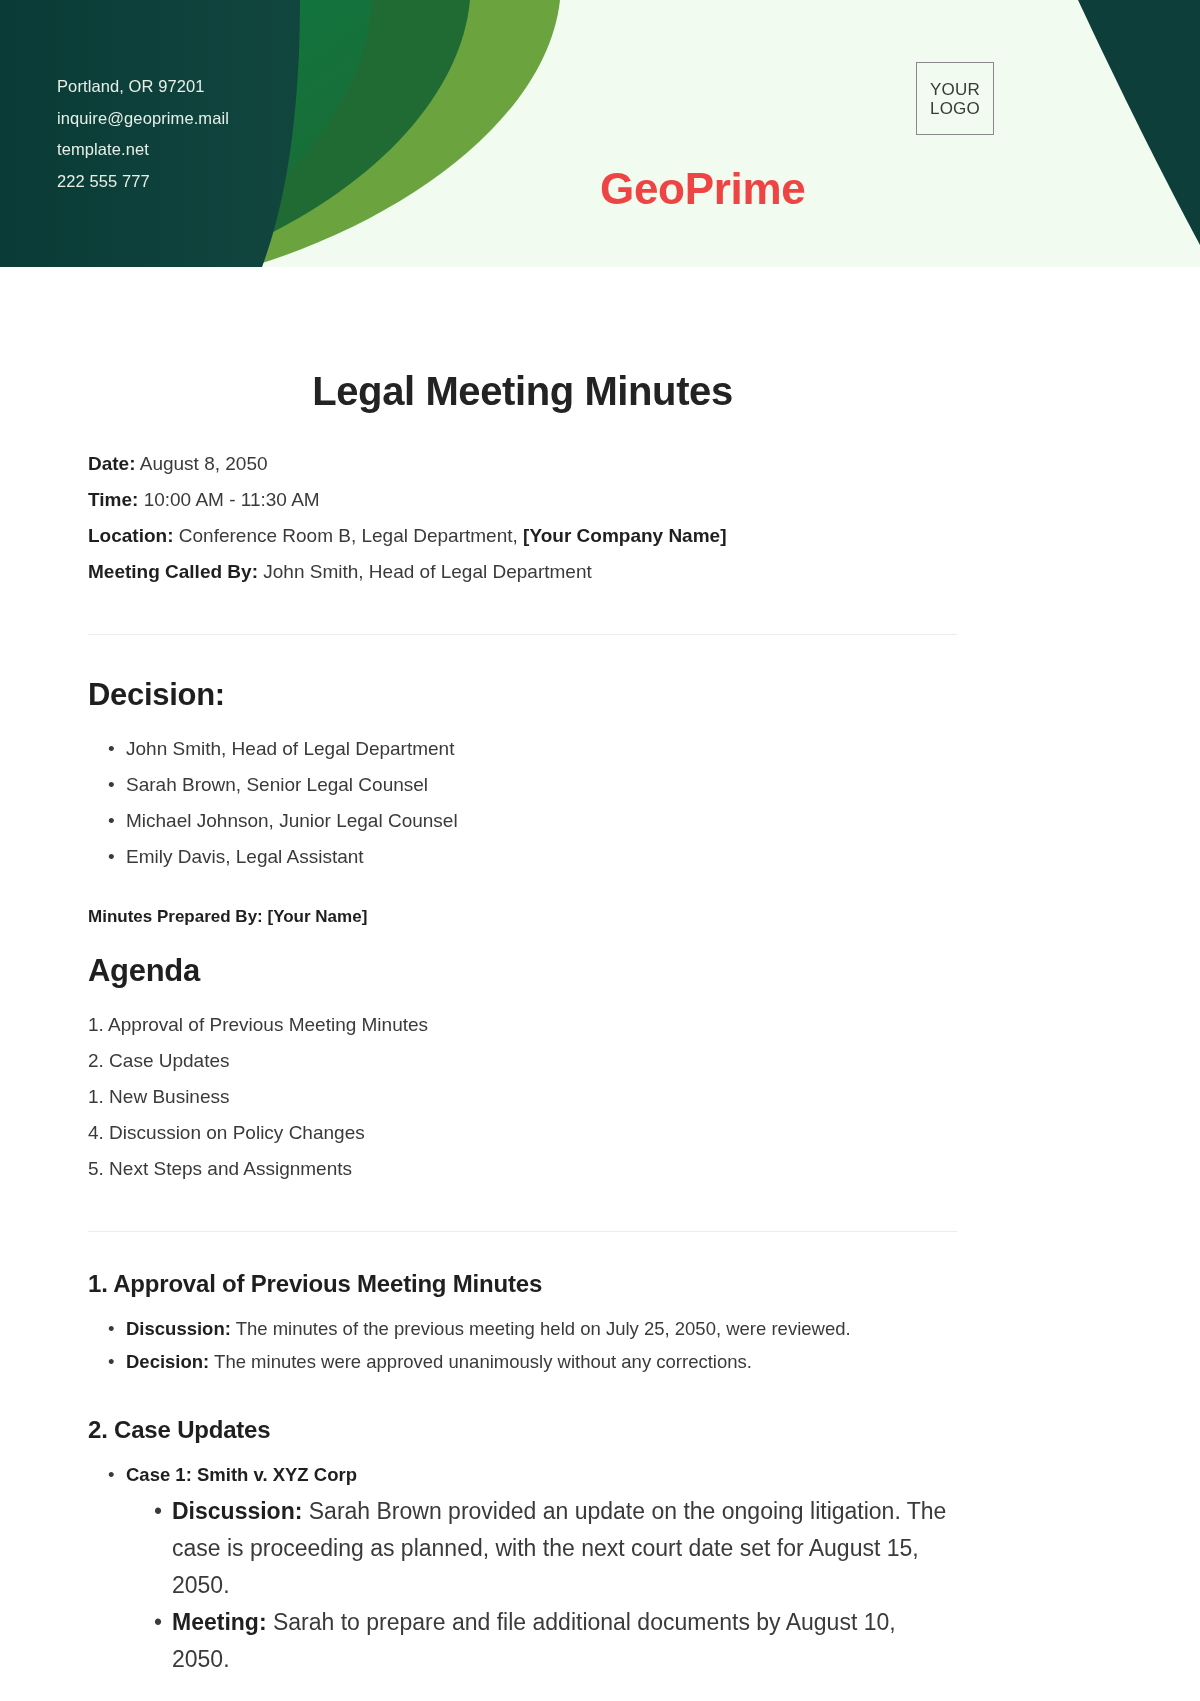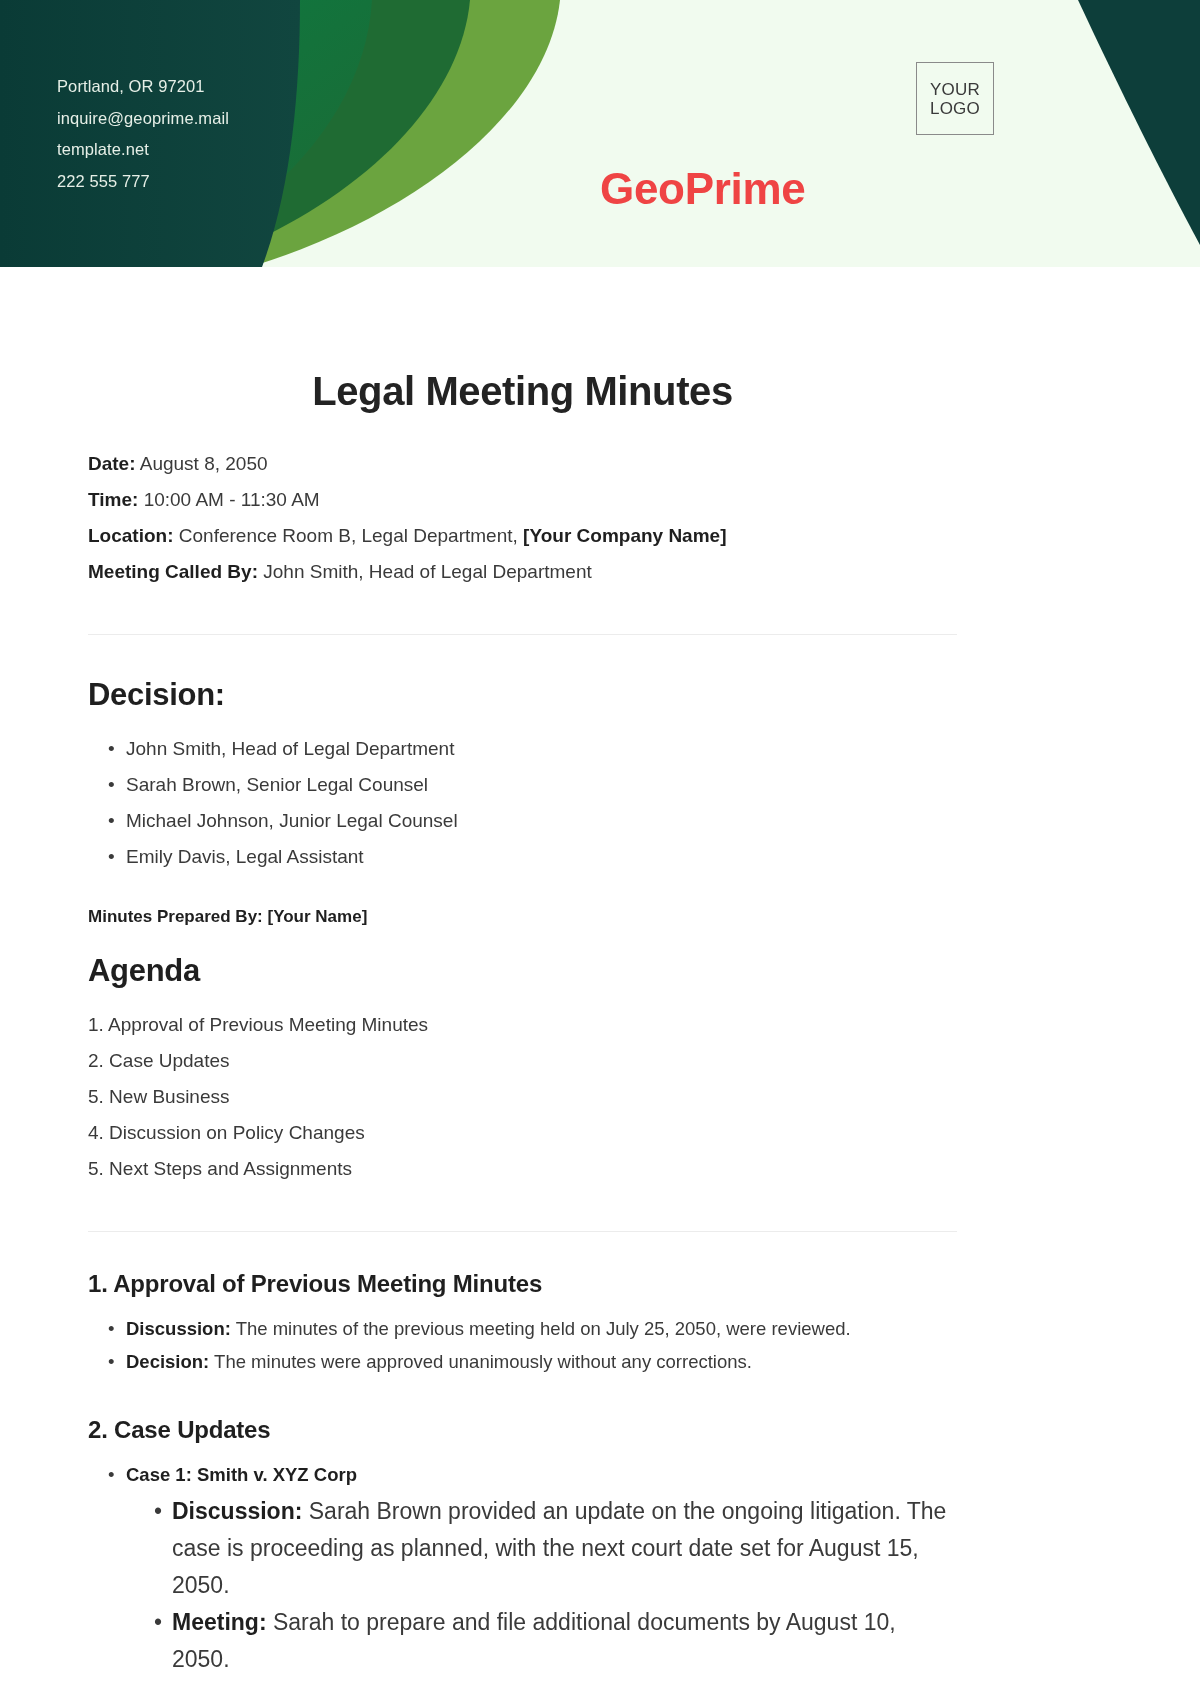--- a/index.html
+++ b/index.html
@@ -279,21 +279,21 @@
     <li>Emily Davis, Legal Assistant</li>
   </ul>
 
   <p class="prepared">Minutes Prepared By: [Your Name]</p>
 
   <h2 class="h2 agenda">Agenda</h2>
 
   <ol class="numbered">
     <li>1. Approval of Previous Meeting Minutes</li>
     <li>2. Case Updates</li>
-    <li>5. New Business</li>
+    <li>1. New Business</li>
     <li>4. Discussion on Policy Changes</li>
     <li>5. Next Steps and Assignments</li>
   </ol>
 
   <hr class="rule">
 
   <h3 class="h3">1. Approval of Previous Meeting Minutes</h3>
   <ul class="sub">
     <li><b>Discussion:</b><span> The minutes of the previous meeting held on July 25, 2050, were reviewed.</span></li>
     <li><b>Decision:</b><span> The minutes were approved unanimously without any corrections.</span></li>

